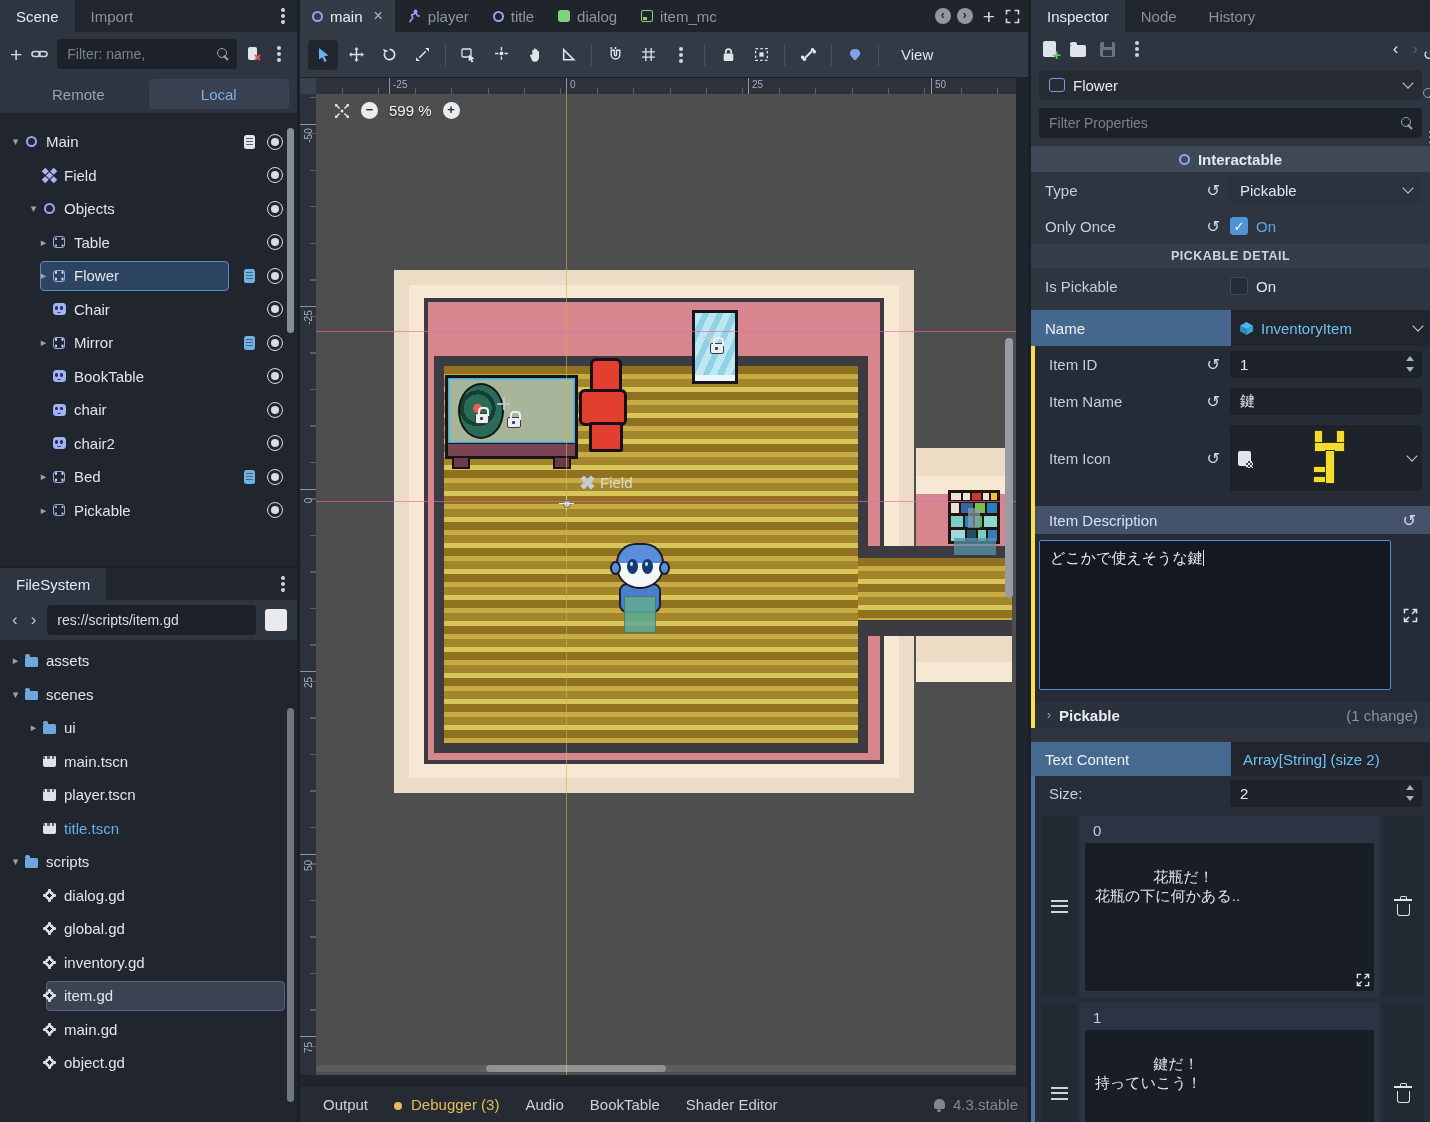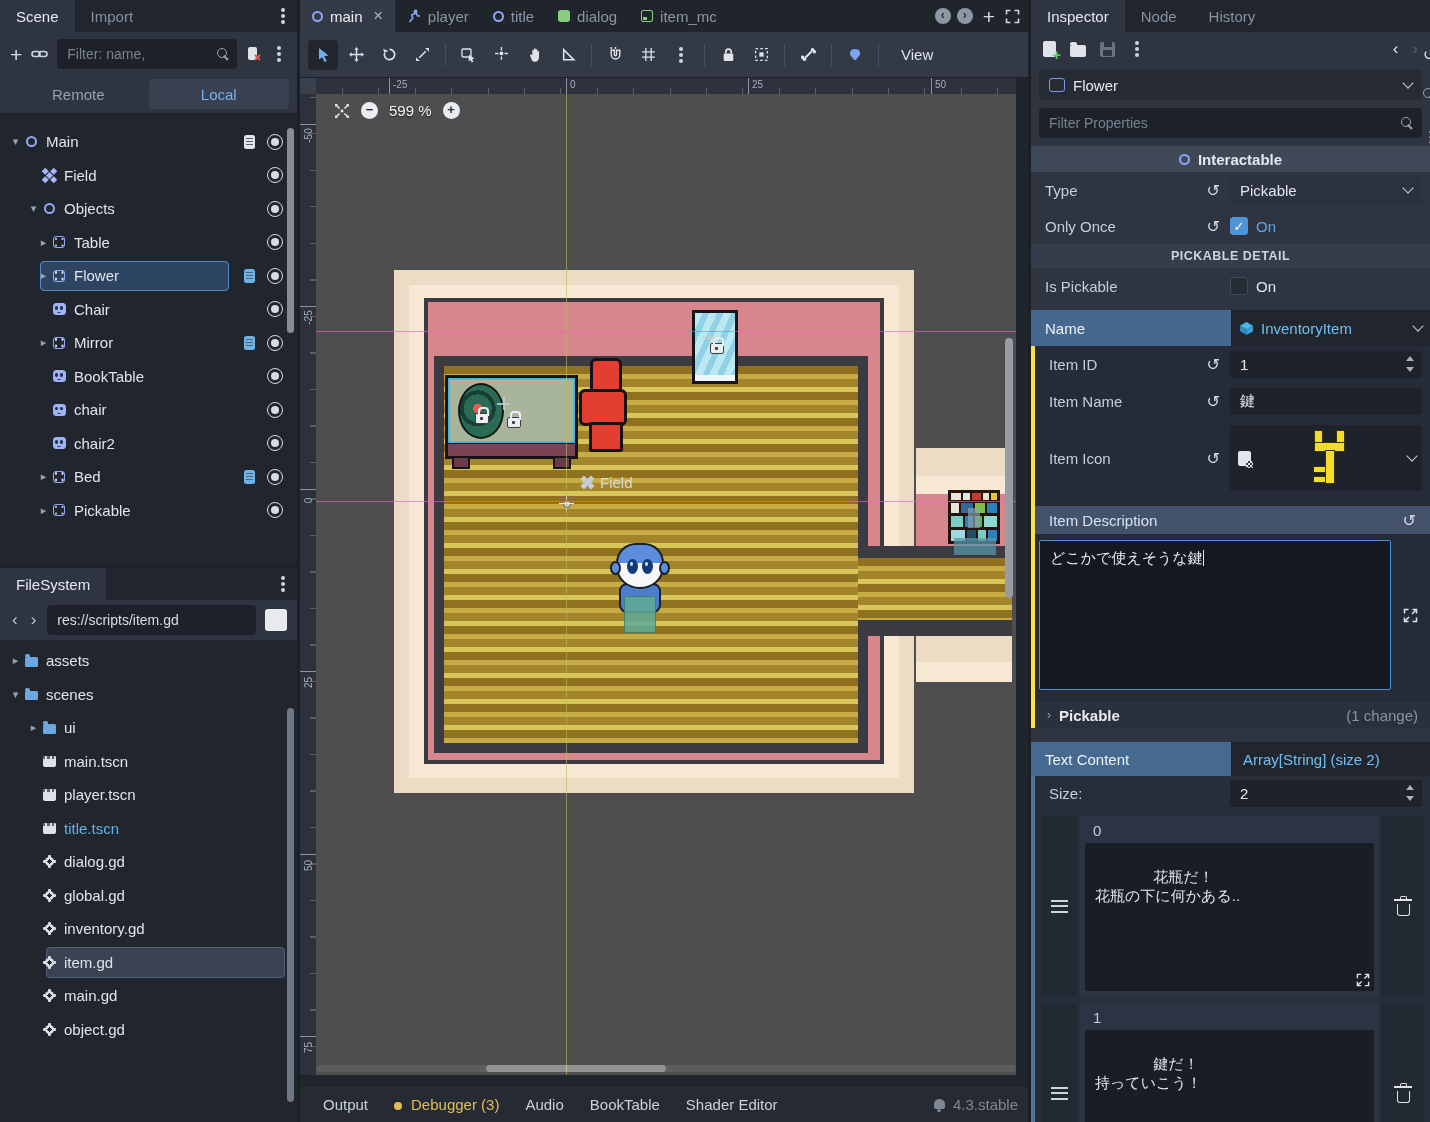--- a/index.html
+++ b/index.html
@@ -457,20 +457,27 @@
             </span>
             <span class="tlabel">player.tscn</span>
           </div>
           <div class="trow accent d1 ic-scene">
             <span class="fold" style="visibility: hidden;"></span>
             <span class="nicon">
               <i></i>
             </span>
             <span class="tlabel">title.tscn</span>
           </div>
+          <div class="trow arrow-down ic-folder">
+            <span class="fold"></span>
+            <span class="nicon">
+              <i></i>
+            </span>
+            <span class="tlabel">scripts</span>
+          </div>
           <div class="trow d1 ic-script">
             <span class="fold" style="visibility: hidden;"></span>
             <span class="nicon">
               <i></i>
             </span>
             <span class="tlabel">dialog.gd</span>
           </div>
           <div class="trow d1 ic-script">
             <span class="fold" style="visibility: hidden;"></span>
             <span class="nicon">

